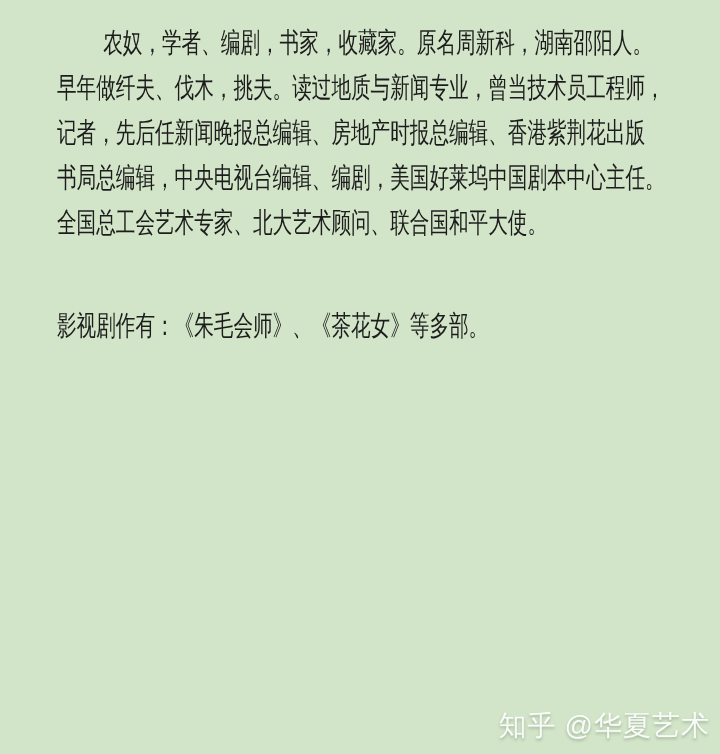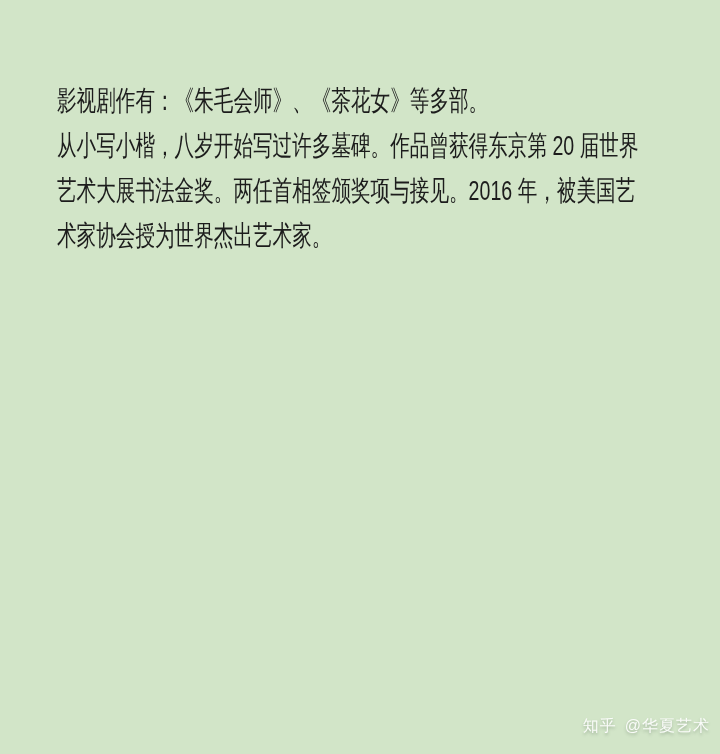--- a/index.html
+++ b/index.html
@@ -24,45 +24,47 @@
     white-space: nowrap;
     transform: scaleX(0.70);
     transform-origin: 0 50%;
     letter-spacing: 0;
   }
   .line.indent { padding-left: 66px; }
   .watermark {
     position: absolute;
     right: 10px;
     bottom: 14px;
-    font-size: 16px;
+    font-size: 28px;
     line-height: 28px;
     color: rgba(255, 255, 255, 0.92);
     text-shadow: 0 2px 3px rgba(100, 120, 100, 0.45);
     letter-spacing: 1px;
     white-space: nowrap;
   }
   .watermark .handle { margin-left: 8px; }
 </style>
 </head>
 <body>
 
 <div class="page" style="background: rgb(210, 229, 200);">
   <div class="content" style="color: rgb(28, 28, 28);">
 
+    <div class="para">
+      <div class="line indent">农奴，学者、编剧，书家，收藏家。原名周新科，湖南邵阳人。</div>
+      <div class="line">早年做纤夫、伐木，挑夫。读过地质与新闻专业，曾当技术员工程师，</div>
+      <div class="line">记者，先后任新闻晚报总编辑、房地产时报总编辑、香港紫荆花出版</div>
+      <div class="line">书局总编辑，中央电视台编辑、编剧，美国好莱坞中国剧本中心主任。</div>
+      <div class="line">全国总工会艺术专家、北大艺术顾问、联合国和平大使。</div>
+    </div>
 
     <div class="para gap-before">
       <div class="line">影视剧作有：《朱毛会师》、《茶花女》等多部。</div>
     </div>
 
-    <div class="para">
-      <div class="line">从小写小楷，八岁开始写过许多墓碑。作品曾获得东京第 20 届世界</div>
-      <div class="line">艺术大展书法金奖。两任首相签颁奖项与接见。2016 年，被美国艺</div>
-      <div class="line">术家协会授为世界杰出艺术家。</div>
-    </div>
 
 
   </div>
 
   <div class="watermark">
     <span class="brand">知乎</span><span class="handle">@华夏艺术</span>
   </div>
 </div>
 
 </body></html>

